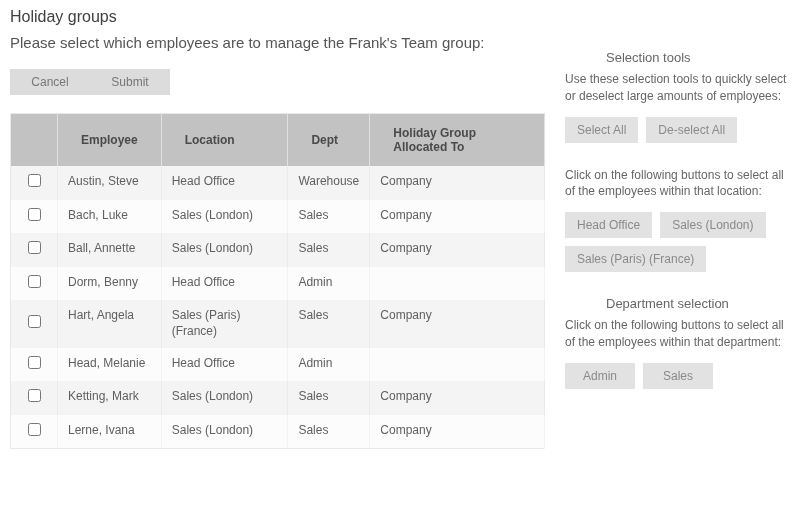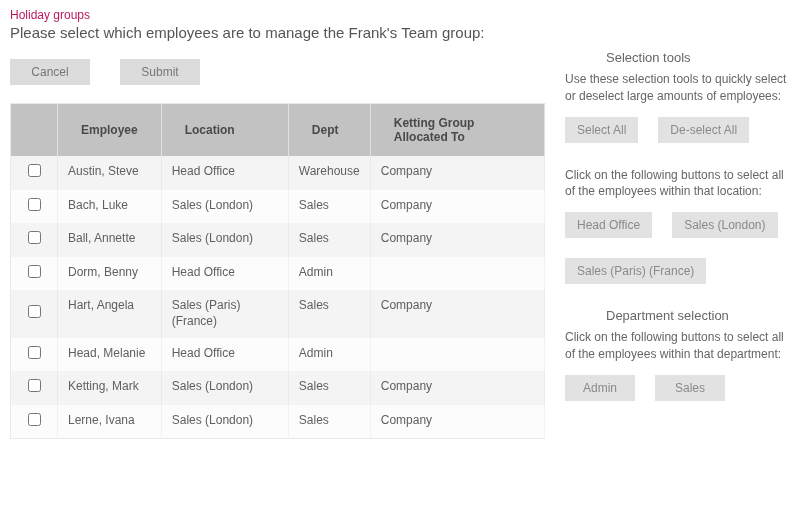--- a/index.html
+++ b/index.html
@@ -7,23 +7,23 @@
     font-family: "Trebuchet MS", "Lucida Sans Unicode", Arial, sans-serif;
     font-size: 12px;
     color: #555;
     background: #fff;
     padding: 8px 10px;
     width: 800px;
   }
   .layout { display: flex; gap: 20px; }
   .left { flex: 0 0 535px; }
   .right { flex: 1; padding-top: 42px; }
-  .page-title { font-size: 12px; color: #be185d; margin-bottom: 2px; }
+  .page-title { font-size: 16px; color: #404040; margin-bottom: 8px; }
   .page-subtitle { font-size: 15px; color: #555; margin-bottom: 18px; }
-  .btnrow { display: flex; gap: 30px; margin-bottom: 18px; }
+  .btnrow { display: flex; margin-bottom: 18px; }
   .btn {
     display: inline-block;
     background: #dcdcdc;
     color: #777;
     border: none;
     padding: 6px 18px;
     font-size: 12px;
     font-family: inherit;
     cursor: pointer;
     text-align: center;
@@ -60,21 +60,21 @@
     color: #666;
     margin-bottom: 6px;
     margin-left: 41px;
   }
   .section-text {
     font-size: 12px;
     color: #666;
     line-height: 1.4;
     margin-bottom: 12px;
   }
-  .pillrow { display: flex; flex-wrap: wrap; gap: 20px; margin-bottom: 24px; }
+  .pillrow { display: flex; flex-wrap: wrap; gap: 8px; margin-bottom: 24px; }
   .pill {
     display: inline-block;
     background: #e2e2e2;
     color: #8a8a8a;
     border: none;
     padding: 6px 12px;
     font-size: 12px;
     font-family: inherit;
     cursor: pointer;
   }
@@ -92,21 +92,21 @@
       <button class="btn" style="min-width:80px">Submit</button>
     </div>
 
     <table>
       <thead>
         <tr>
           <th class="chk"></th>
           <th>Employee</th>
           <th>Location</th>
           <th>Dept</th>
-          <th>Ketting Group Allocated To</th>
+          <th>Holiday Group Allocated To</th>
         </tr>
       </thead>
       <tbody id="table-body">
           <tr>
             <td class="chk"><input type="checkbox" style=""></td>
             <td>Austin, Steve</td>
             <td>Head Office</td>
             <td>Warehouse</td>
             <td>Company</td>
           </tr>

